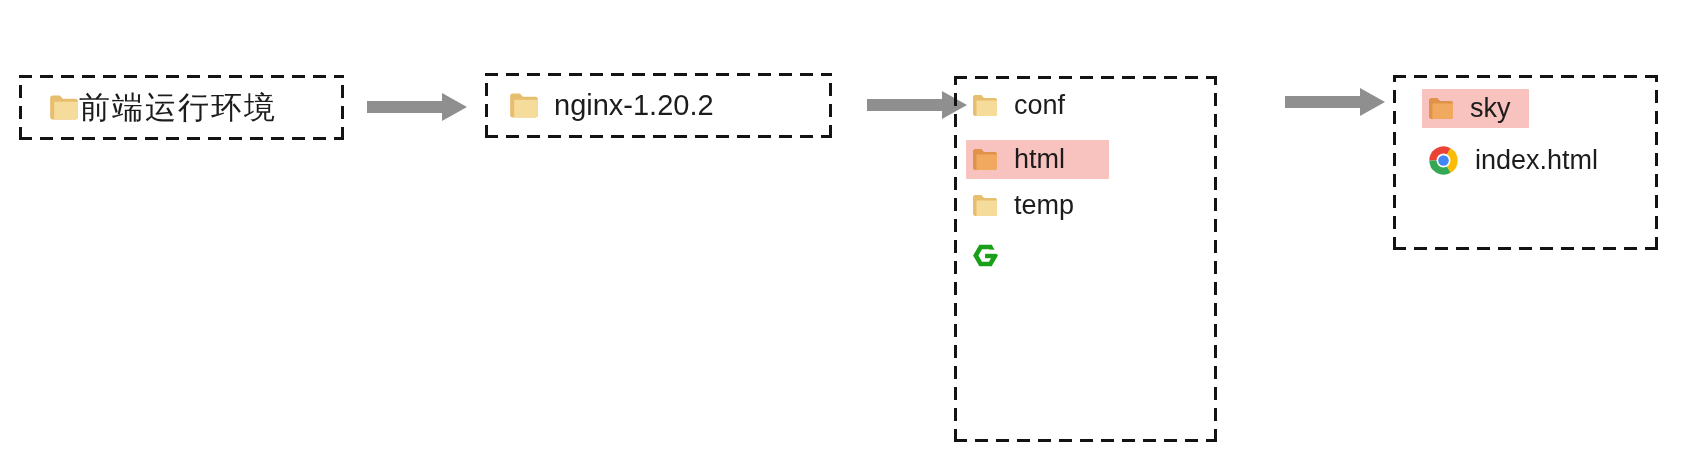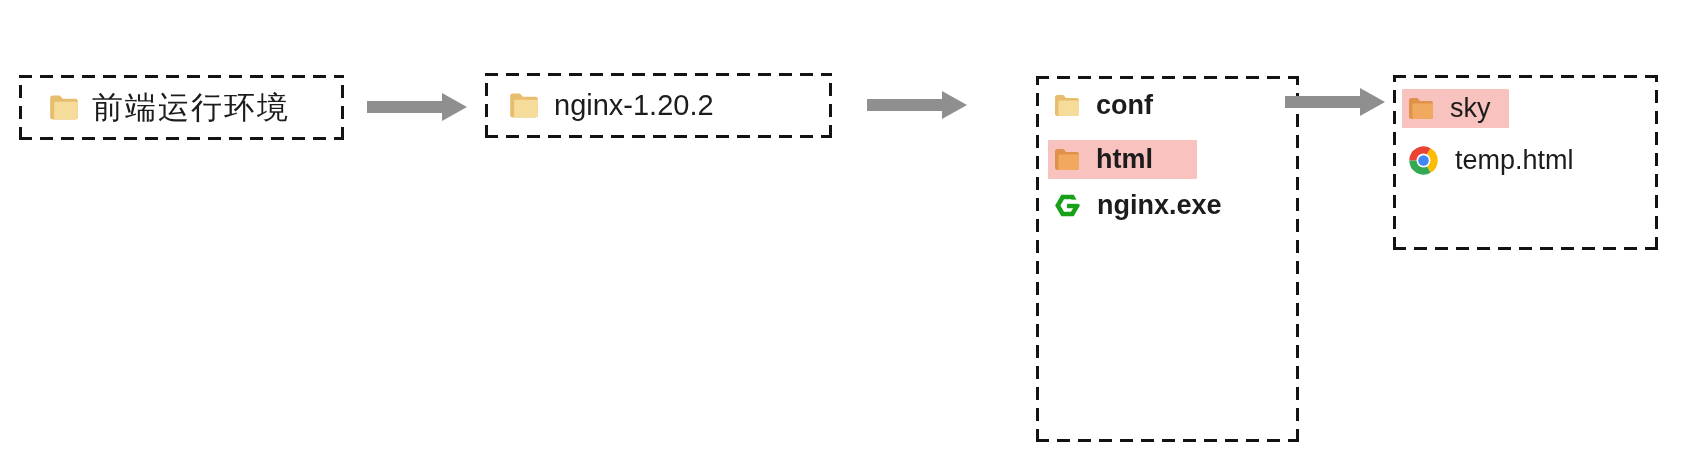--- a/index.html
+++ b/index.html
@@ -13,26 +13,26 @@
     background-image:
       repeating-linear-gradient(90deg,#131313 0 13px,transparent 13px 21px),
       repeating-linear-gradient(90deg,#131313 0 13px,transparent 13px 21px),
       repeating-linear-gradient(0deg,#131313 0 13px,transparent 13px 21px),
       repeating-linear-gradient(0deg,#131313 0 13px,transparent 13px 21px);
     background-size:100% 3px,100% 3px,3px 100%,3px 100%;
     background-position:0 0,0 100%,0 0,100% 0;
     background-repeat:no-repeat;
   }
   .single{display:flex;align-items:center;}
-  #box1{left:19px;top:75px;width:325px;height:65px;padding-left:30px;gap:13px;font-size:31px;letter-spacing:2px;}
+  #box1{left:19px;top:75px;width:325px;height:65px;padding-left:30px;font-size:31px;letter-spacing:2px;}
   #box2{left:485px;top:73px;width:347px;height:65px;padding-left:24px;gap:15px;font-size:29px;text-align:right;}
-  #box3{left:1036px;top:76px;width:263px;height:366px;padding:4px 0 0 12px;font-weight:bold;}
+  #box3{left:954px;top:76px;width:263px;height:366px;padding:4px 0 0 12px;}
   #box4{left:1393px;top:75px;width:265px;height:175px;padding:7px 0 0 9px;}
   .row{height:50px;display:flex;align-items:center;font-size:27px;}
-  #box4 .row{height:52px;}
+  #box4 .row{height:52px;margin-left:20px;}
   .cell{display:inline-flex;align-items:center;gap:16px;padding:4px 18px 4px 6px;border-radius:1px;}
   .cell.hl{background:#f8c2be;}
   .cell.wide{padding-right:44px;margin-top:8px;}
   .arrow{position:absolute;display:flex;align-items:center;}
   .arrow .shaft{width:75px;height:12px;background:#8f8f8f;}
   .arrow .head{width:0;height:0;border-left:25px solid #8f8f8f;border-top:14px solid transparent;border-bottom:14px solid transparent;}
   #arrow1{left:367px;top:93px;}
   #arrow2{left:867px;top:91px;}
   #arrow3{left:1285px;top:88px;}
   svg{display:block;flex:none;}
@@ -86,29 +86,37 @@
       <span class="cell hl wide">
         <svg width="26" height="23" viewBox="0 0 26 23">
           <path d="M1 3.2 C1 2 2 1 3.2 1 h6.2 l2.6 3 h11 c1.2 0 2 1 2 2.1 v13.7 c0 1.2-.9 2.2-2.1 2.2 H3.1 C1.9 22 1 21 1 19.8 Z" fill="#e0924a"></path>
           <path d="M4.5 6.5 H25 v13.3 c0 1.2-.9 2.2-2.1 2.2 H4.5 Z" fill="#f0a95e"></path>
         </svg>
         <span>html</span>
       </span>
     </div>
 
 
+    <div class="row">
+      <span class="cell">
+        <svg width="26" height="23" viewBox="0 0 26 23">
+          <path d="M1 3.2 C1 2 2 1 3.2 1 h6.2 l2.6 3 h11 c1.2 0 2 1 2 2.1 v13.7 c0 1.2-.9 2.2-2.1 2.2 H3.1 C1.9 22 1 21 1 19.8 Z" fill="#e7bd6e"></path>
+          <path d="M4.5 6.5 H25 v13.3 c0 1.2-.9 2.2-2.1 2.2 H4.5 Z" fill="#f6dc9a"></path>
+        </svg>
+        <span>temp</span>
+      </span>
+    </div>
 
     <div class="row">
       <span class="cell">
         <svg width="27" height="27" viewBox="0 0 24 24">
           <path fill-rule="evenodd" fill="#18a018" d="M23 12 17.5 2.47 6.5 2.47 1 12 6.5 21.53 17.5 21.53 Z M18.3 12 15.1 6.45 8.9 6.45 5.7 12 8.9 17.55 15.1 17.55 Z"></path>
           <rect x="13.5" y="6.8" width="10.5" height="4" fill="#ffffff"></rect>
           <rect x="11.6" y="10.5" width="10" height="3.9" fill="#18a018"></rect>
         </svg>
-        <span>nginx.exe</span>
       </span>
     </div>
   </div>
 
   <div class="arrow" id="arrow3">
     <div class="shaft"></div>
     <div class="head"></div>
   </div>
 
   <div class="dashed-box" id="box4">
@@ -126,18 +134,18 @@
 
     <div class="row">
       <span class="cell">
         <svg width="31" height="31" viewBox="0 0 24 24">
           <path fill="#ea4335" d="M12 12 L1 12 A11 11 0 0 1 17.5 2.47 Z"></path>
           <path fill="#fbbc05" d="M12 12 L17.5 2.47 A11 11 0 0 1 17.5 21.53 Z"></path>
           <path fill="#34a853" d="M12 12 L17.5 21.53 A11 11 0 0 1 1 12 Z"></path>
           <circle cx="12" cy="12" r="5.4" fill="#ffffff"></circle>
           <circle cx="12" cy="12" r="4.1" fill="#4285f4"></circle>
         </svg>
-        <span>temp.html</span>
+        <span>index.html</span>
       </span>
     </div>
   </div>
 
 </div>
 
 </body></html>

